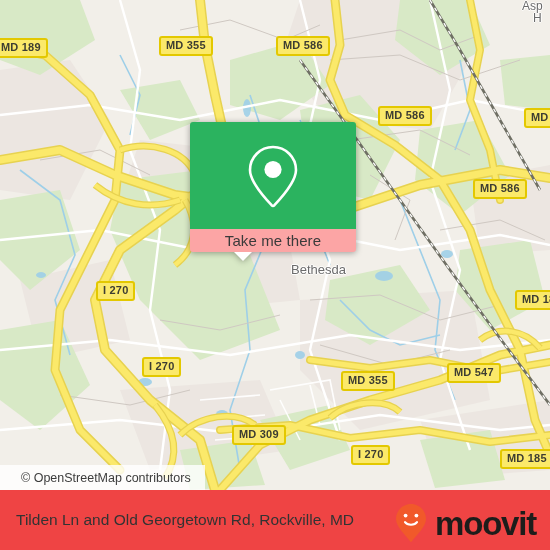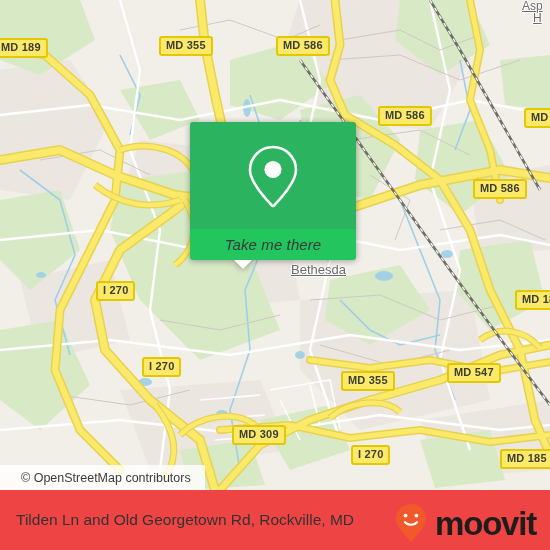--- a/index.html
+++ b/index.html
@@ -58,21 +58,20 @@
     position: absolute;
     color: #6b6b6b;
     font-family: "Liberation Sans", sans-serif;
     font-size: 13px;
     white-space: nowrap;
     text-shadow:
        1px  0 0 rgba(255,255,255,.9),
       -1px  0 0 rgba(255,255,255,.9),
        0  1px 0 rgba(255,255,255,.9),
        0 -1px 0 rgba(255,255,255,.9);
-    text-decoration: underline;
   }
 
   
   #popup-card {
     position: absolute;
     left: 190px;
     top: 122px;
     width: 166px;
     z-index: 40;
     filter: drop-shadow(0 1px 3px rgba(0,0,0,.35));
@@ -80,27 +79,26 @@
   #popup-head {
     background: #2bb35f;
     height: 107px;
     border-radius: 3px 3px 0 0;
     display: flex;
     align-items: center;
     justify-content: center;
   }
   #popup-foot {
     position: relative;
-    background: #22c55e;
-    height: 31px;
+    background: #fca5a5;
+    height: 23px;
     border-radius: 0 0 3px 3px;
     display: flex;
     align-items: center;
     justify-content: center;
-    font-style: italic;
   }
   #popup-foot-label {
     color: #3a3a3a;
     font-size: 15px;
     font-family: "Liberation Sans", sans-serif;
     letter-spacing: .1px;
   }
   #popup-tail {
     position: absolute;
     left: 50%;

